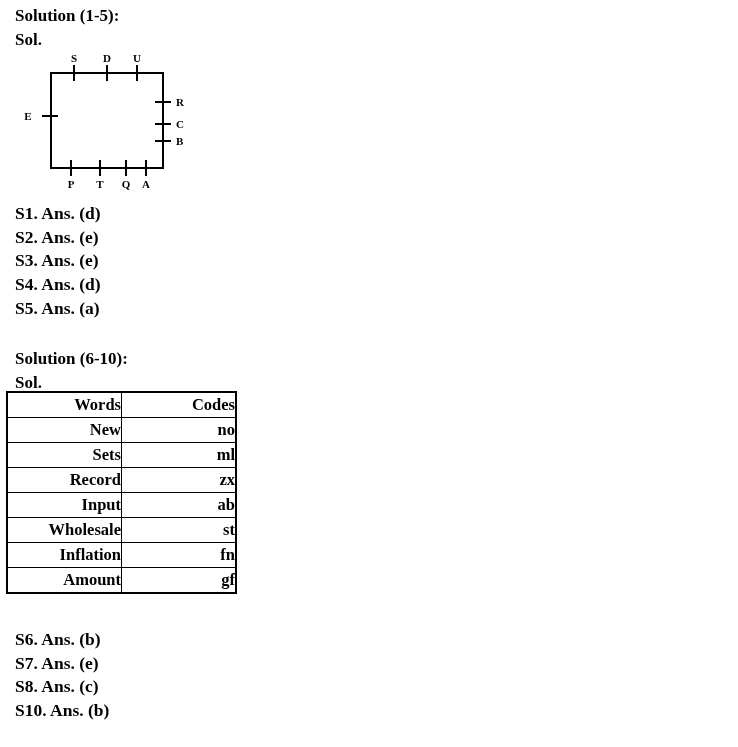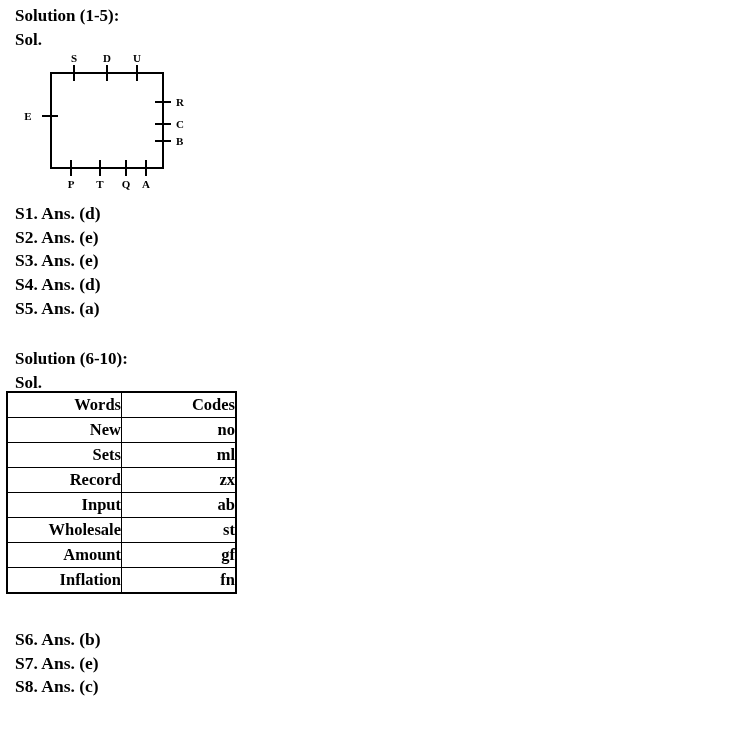--- a/index.html
+++ b/index.html
@@ -152,29 +152,30 @@
       </tr>
       <tr>
         <td>Input</td>
         <td>ab</td>
       </tr>
       <tr>
         <td>Wholesale</td>
         <td>st</td>
       </tr>
       <tr>
+        <td>Inflation</td>
+        <td>fn</td>
+      </tr>
+      <tr>
         <td>Amount</td>
         <td>gf</td>
-      </tr>
-      <tr>
-        <td>Inflation</td>
-        <td>fn</td>
       </tr>
     </tbody>
   </table>
 
   <div class="abs answers" style="top:628px">
     <div>S6. Ans. (b)</div>
     <div>S7. Ans. (e)</div>
     <div>S8. Ans. (c)</div>
+    <div>S10. Ans. (b)</div>
   </div>
 
 </div>
 
 </body></html>

